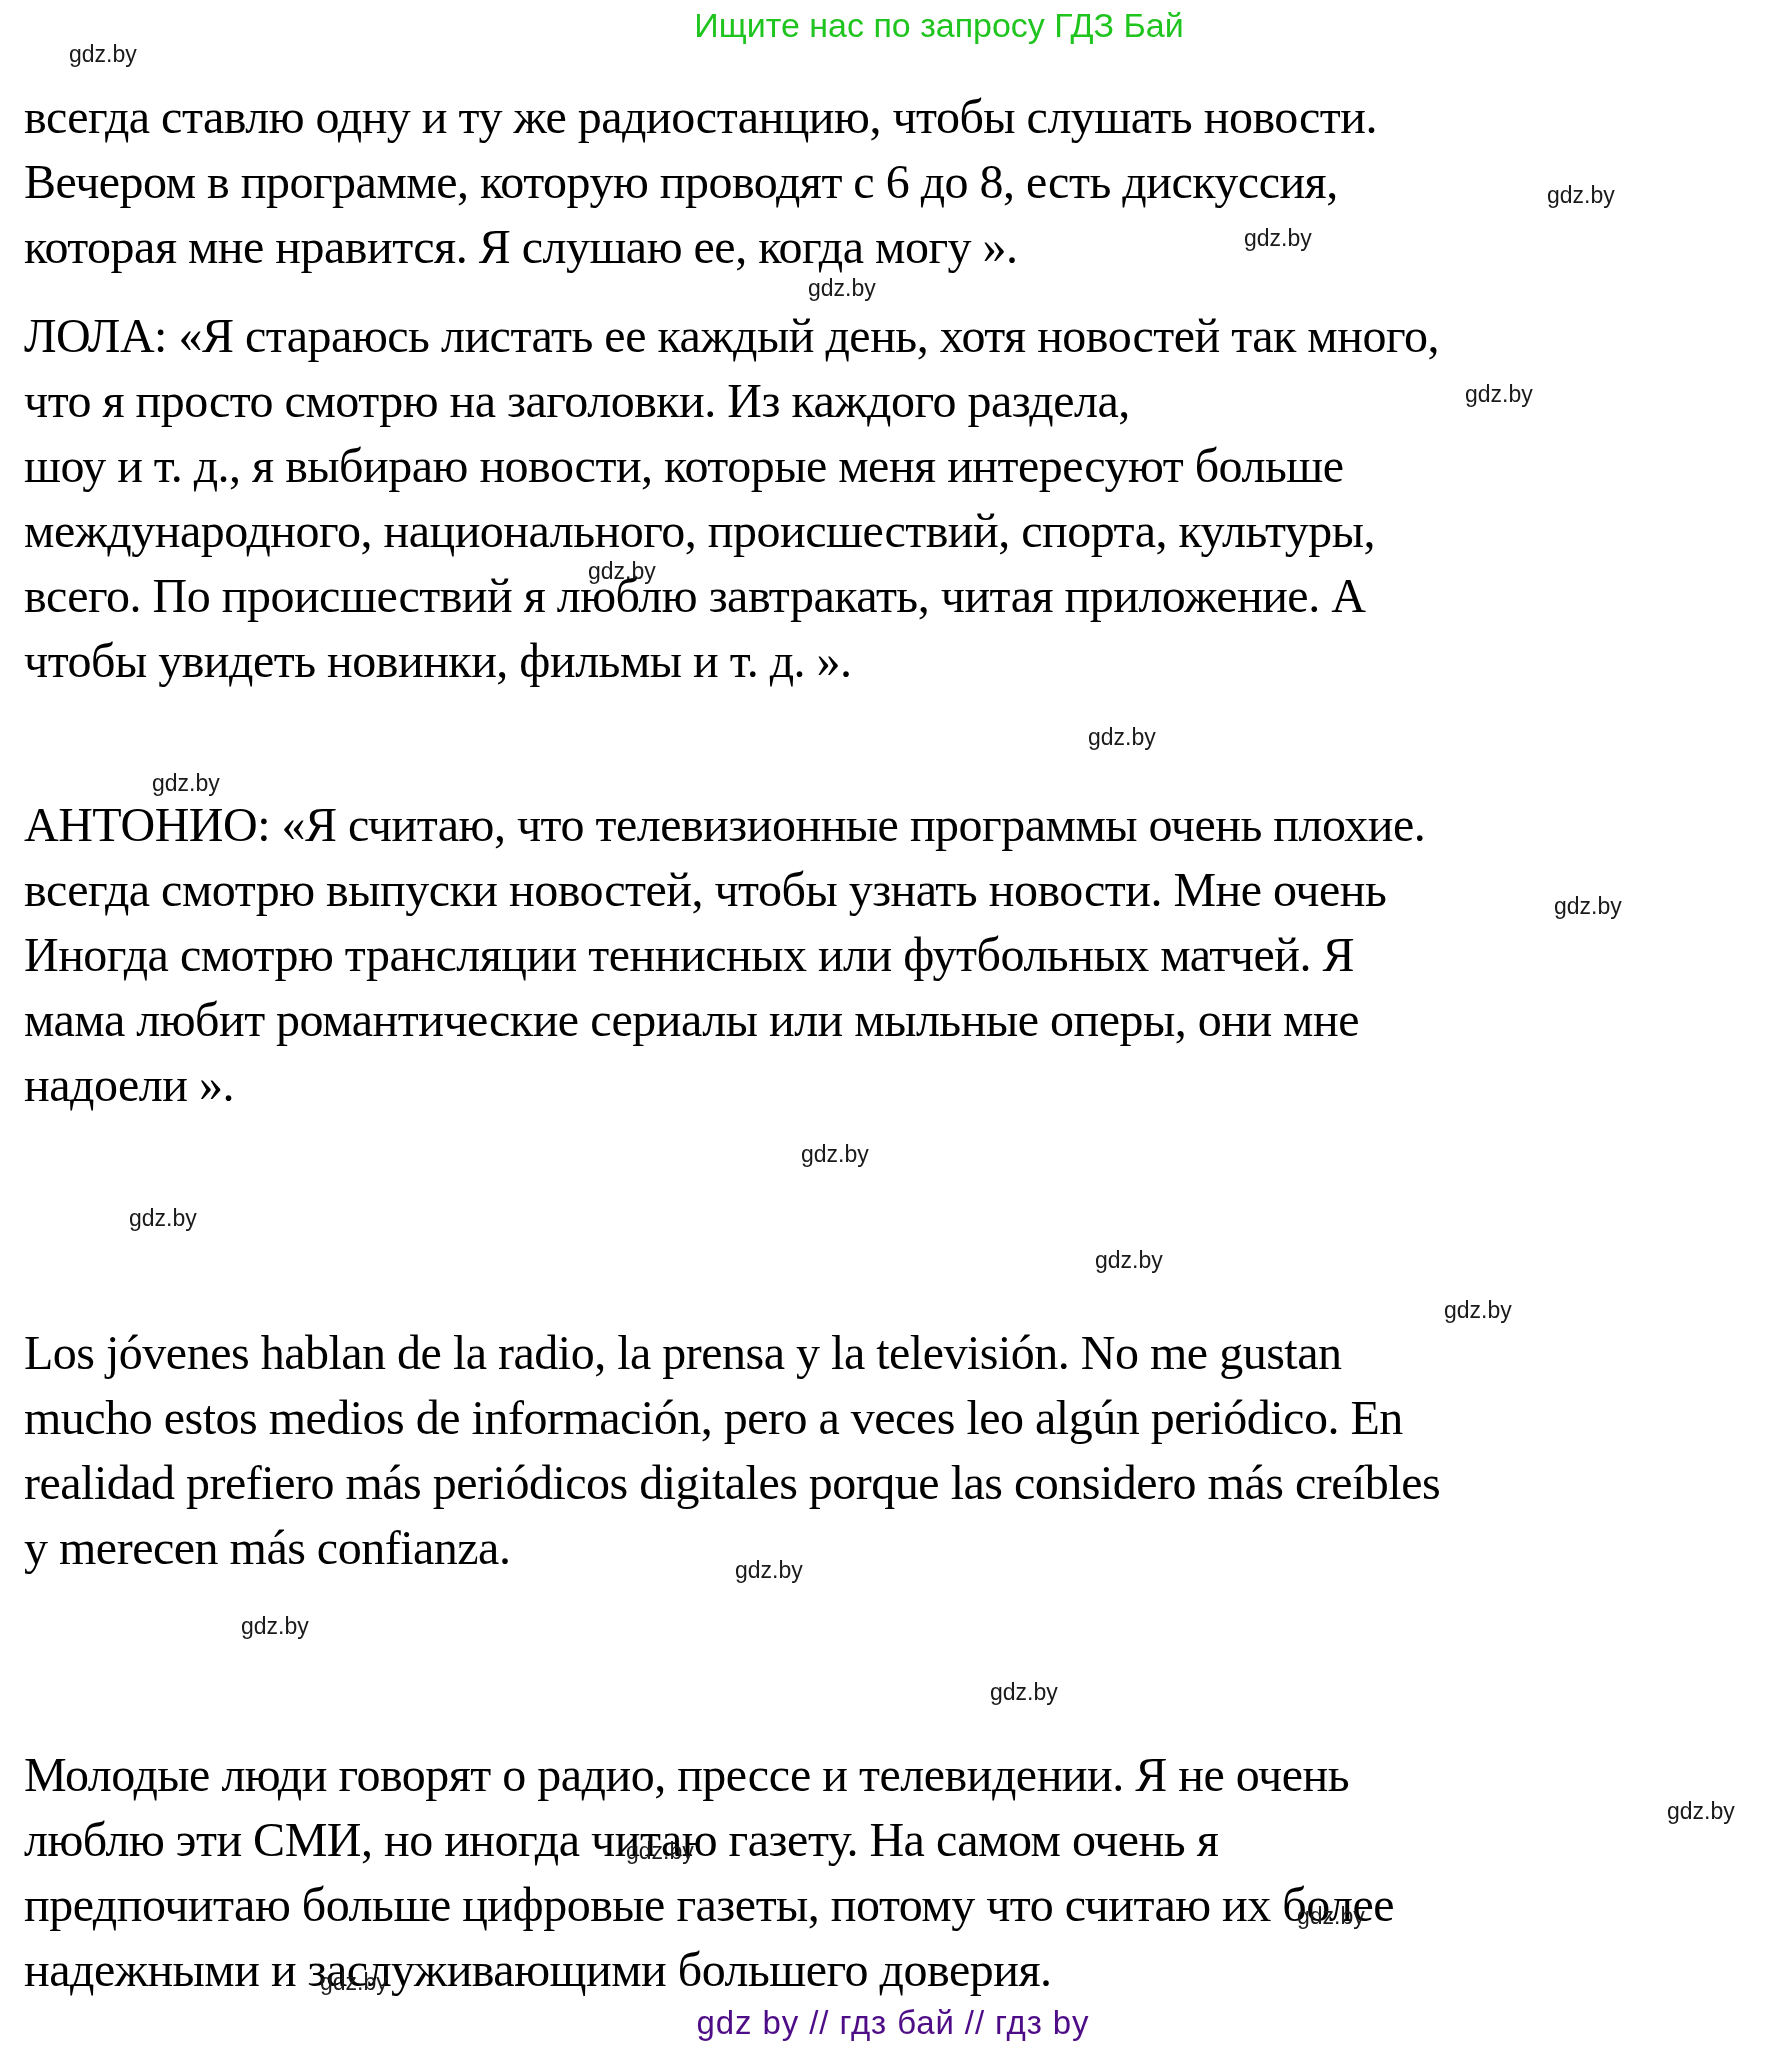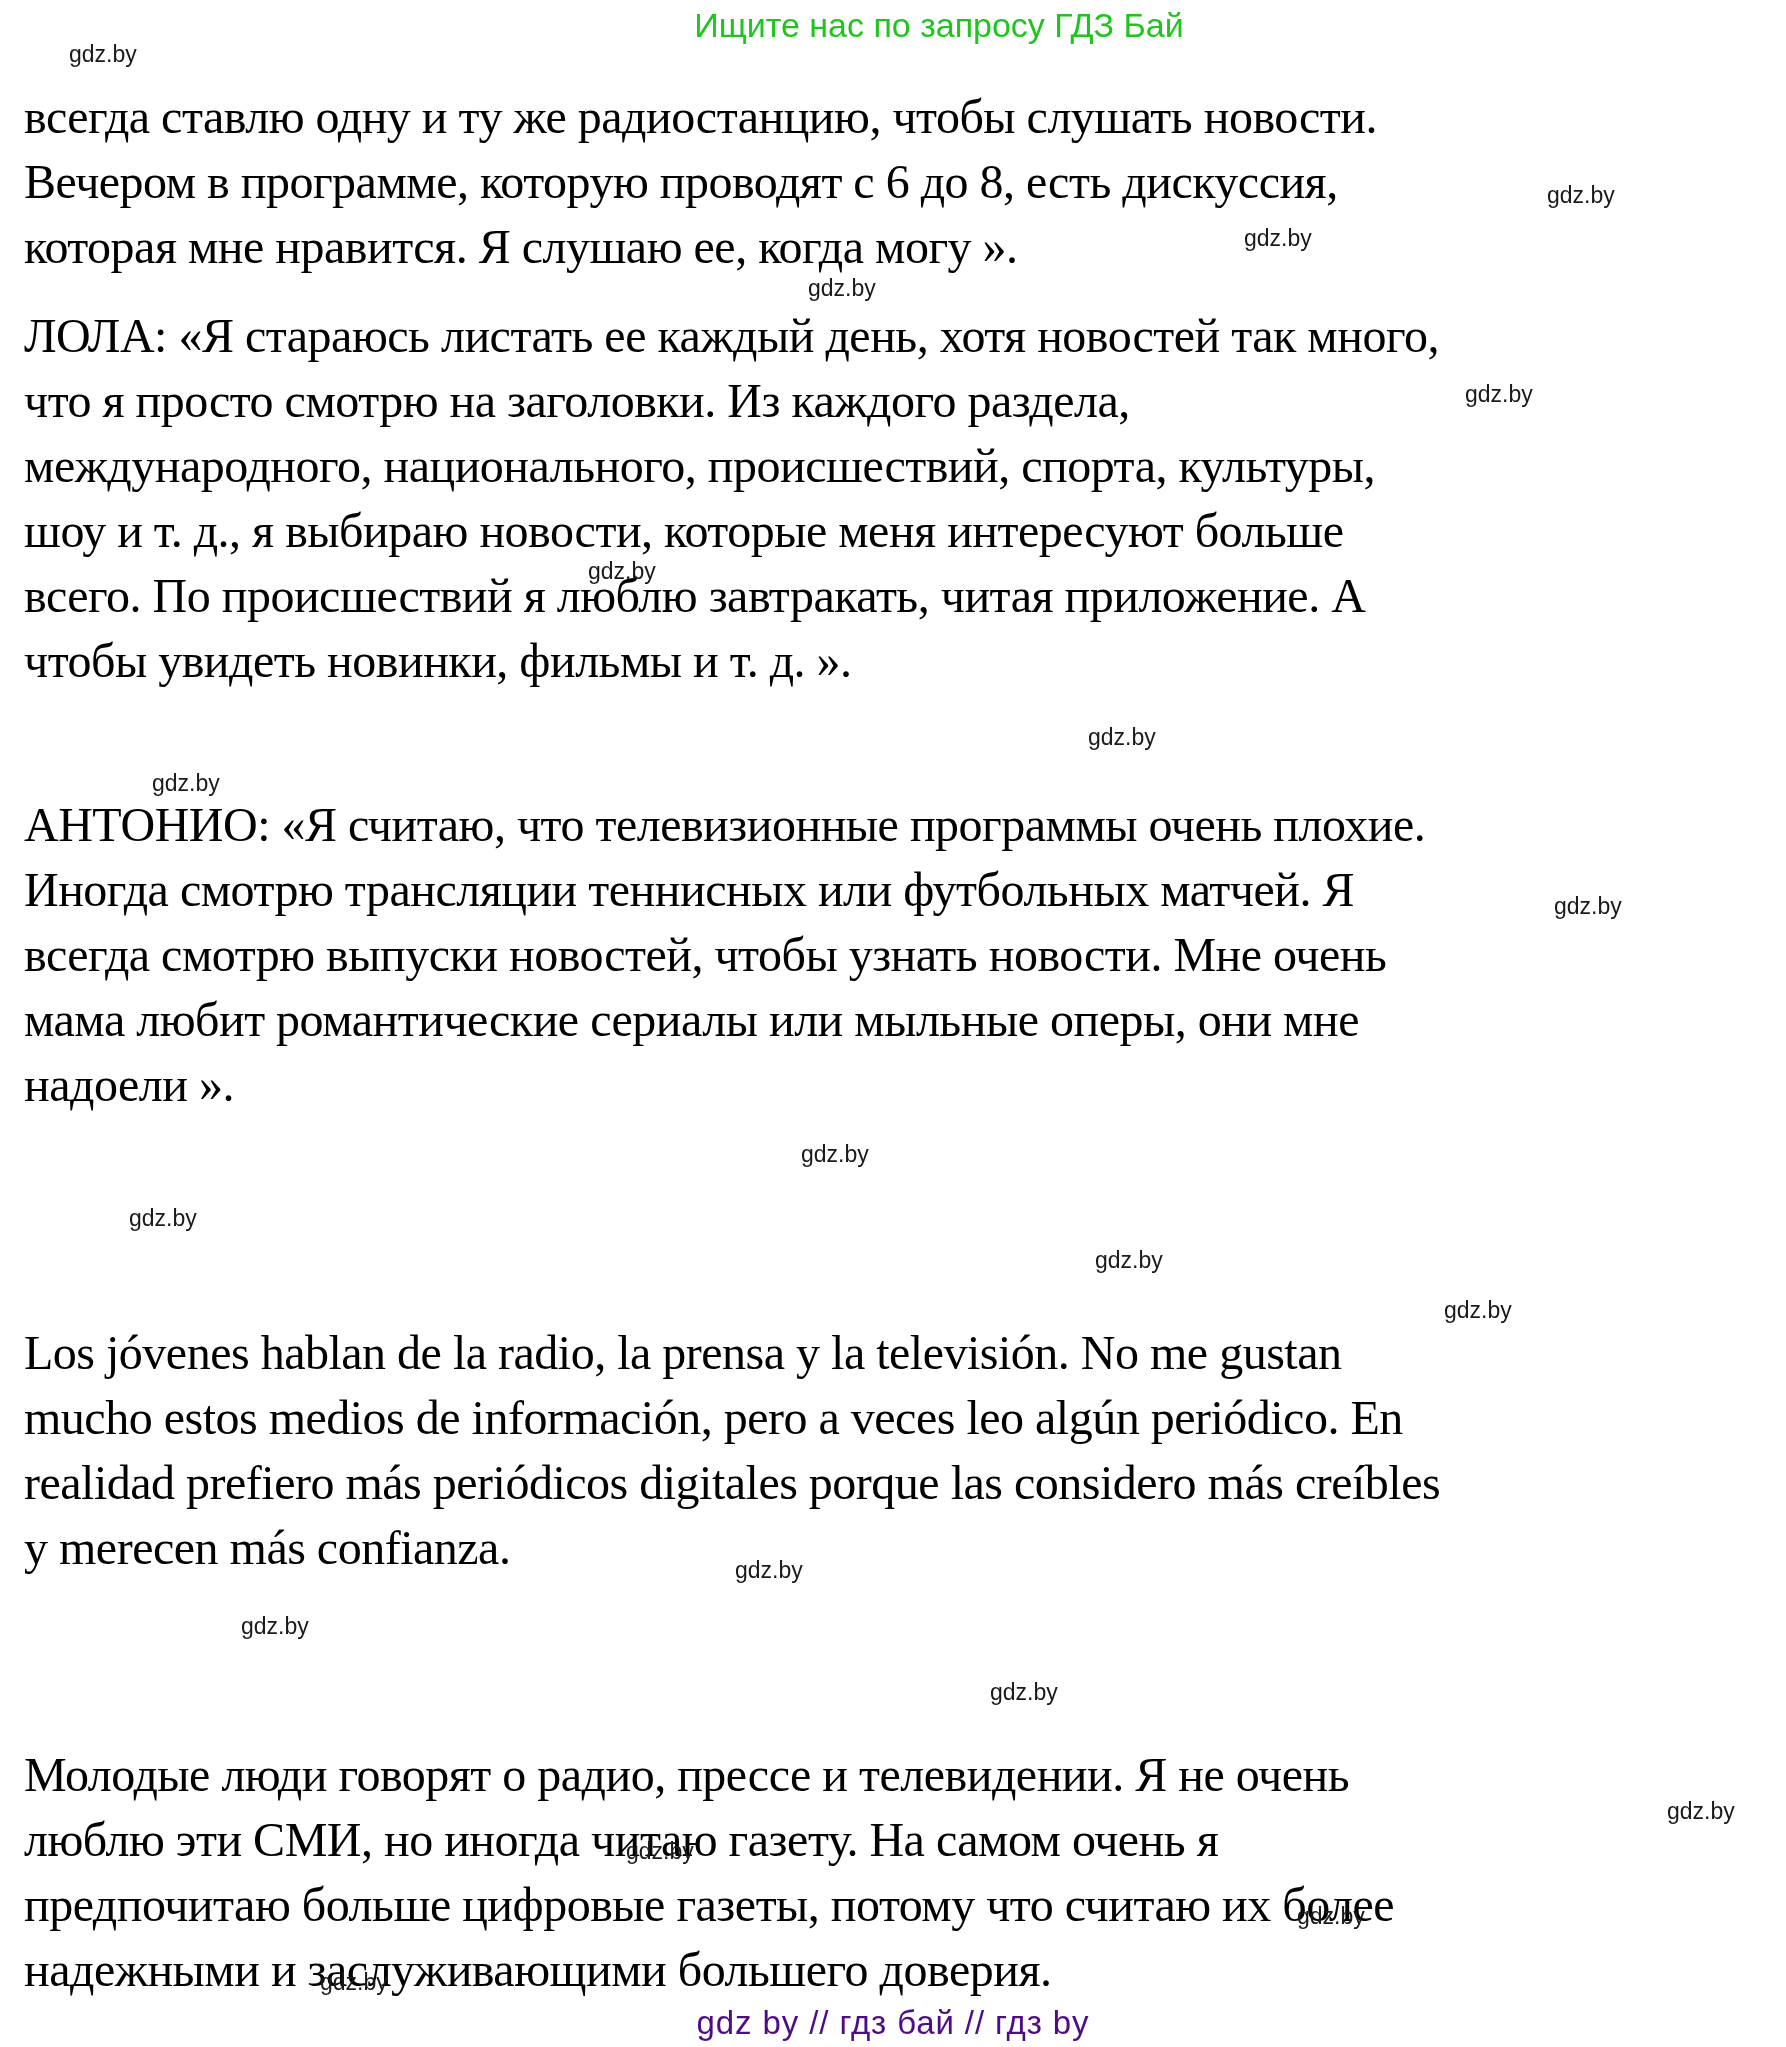--- a/index.html
+++ b/index.html
@@ -69,30 +69,30 @@
 
   <section class="para" style="top:84px">
     <div class="line">всегда ставлю одну и ту же радиостанцию, чтобы слушать новости.</div>
     <div class="line">Вечером в программе, которую проводят с 6 до 8, есть дискуссия,</div>
     <div class="line">которая мне нравится. Я слушаю ее, когда могу ».</div>
   </section>
 
   <section class="para" style="top:303px">
     <div class="line">ЛОЛА: «Я стараюсь листать ее каждый день, хотя новостей так много,</div>
     <div class="line">что я просто смотрю на заголовки. Из каждого раздела,</div>
+    <div class="line">шоу и т. д., я выбираю новости, которые меня интересуют больше</div>
     <div class="line">международного, национального, происшествий, спорта, культуры,</div>
-    <div class="line">шоу и т. д., я выбираю новости, которые меня интересуют больше</div>
     <div class="line">всего. По происшествий я люблю завтракать, читая приложение. А</div>
     <div class="line">чтобы увидеть новинки, фильмы и т. д. ».</div>
   </section>
 
   <section class="para" style="top:792px">
     <div class="line">АНТОНИО: «Я считаю, что телевизионные программы очень плохие.</div>
+    <div class="line">всегда смотрю выпуски новостей, чтобы узнать новости. Мне очень</div>
     <div class="line">Иногда смотрю трансляции теннисных или футбольных матчей. Я</div>
-    <div class="line">всегда смотрю выпуски новостей, чтобы узнать новости. Мне очень</div>
     <div class="line">мама любит романтические сериалы или мыльные оперы, они мне</div>
     <div class="line">надоели ».</div>
   </section>
 
   <section class="para" style="top:1320px">
     <div class="line">Los jóvenes hablan de la radio, la prensa y la televisión. No me gustan</div>
     <div class="line">mucho estos medios de información, pero a veces leo algún periódico. En</div>
     <div class="line">realidad prefiero más periódicos digitales porque las considero más creíbles</div>
     <div class="line">y merecen más confianza.</div>
   </section>

